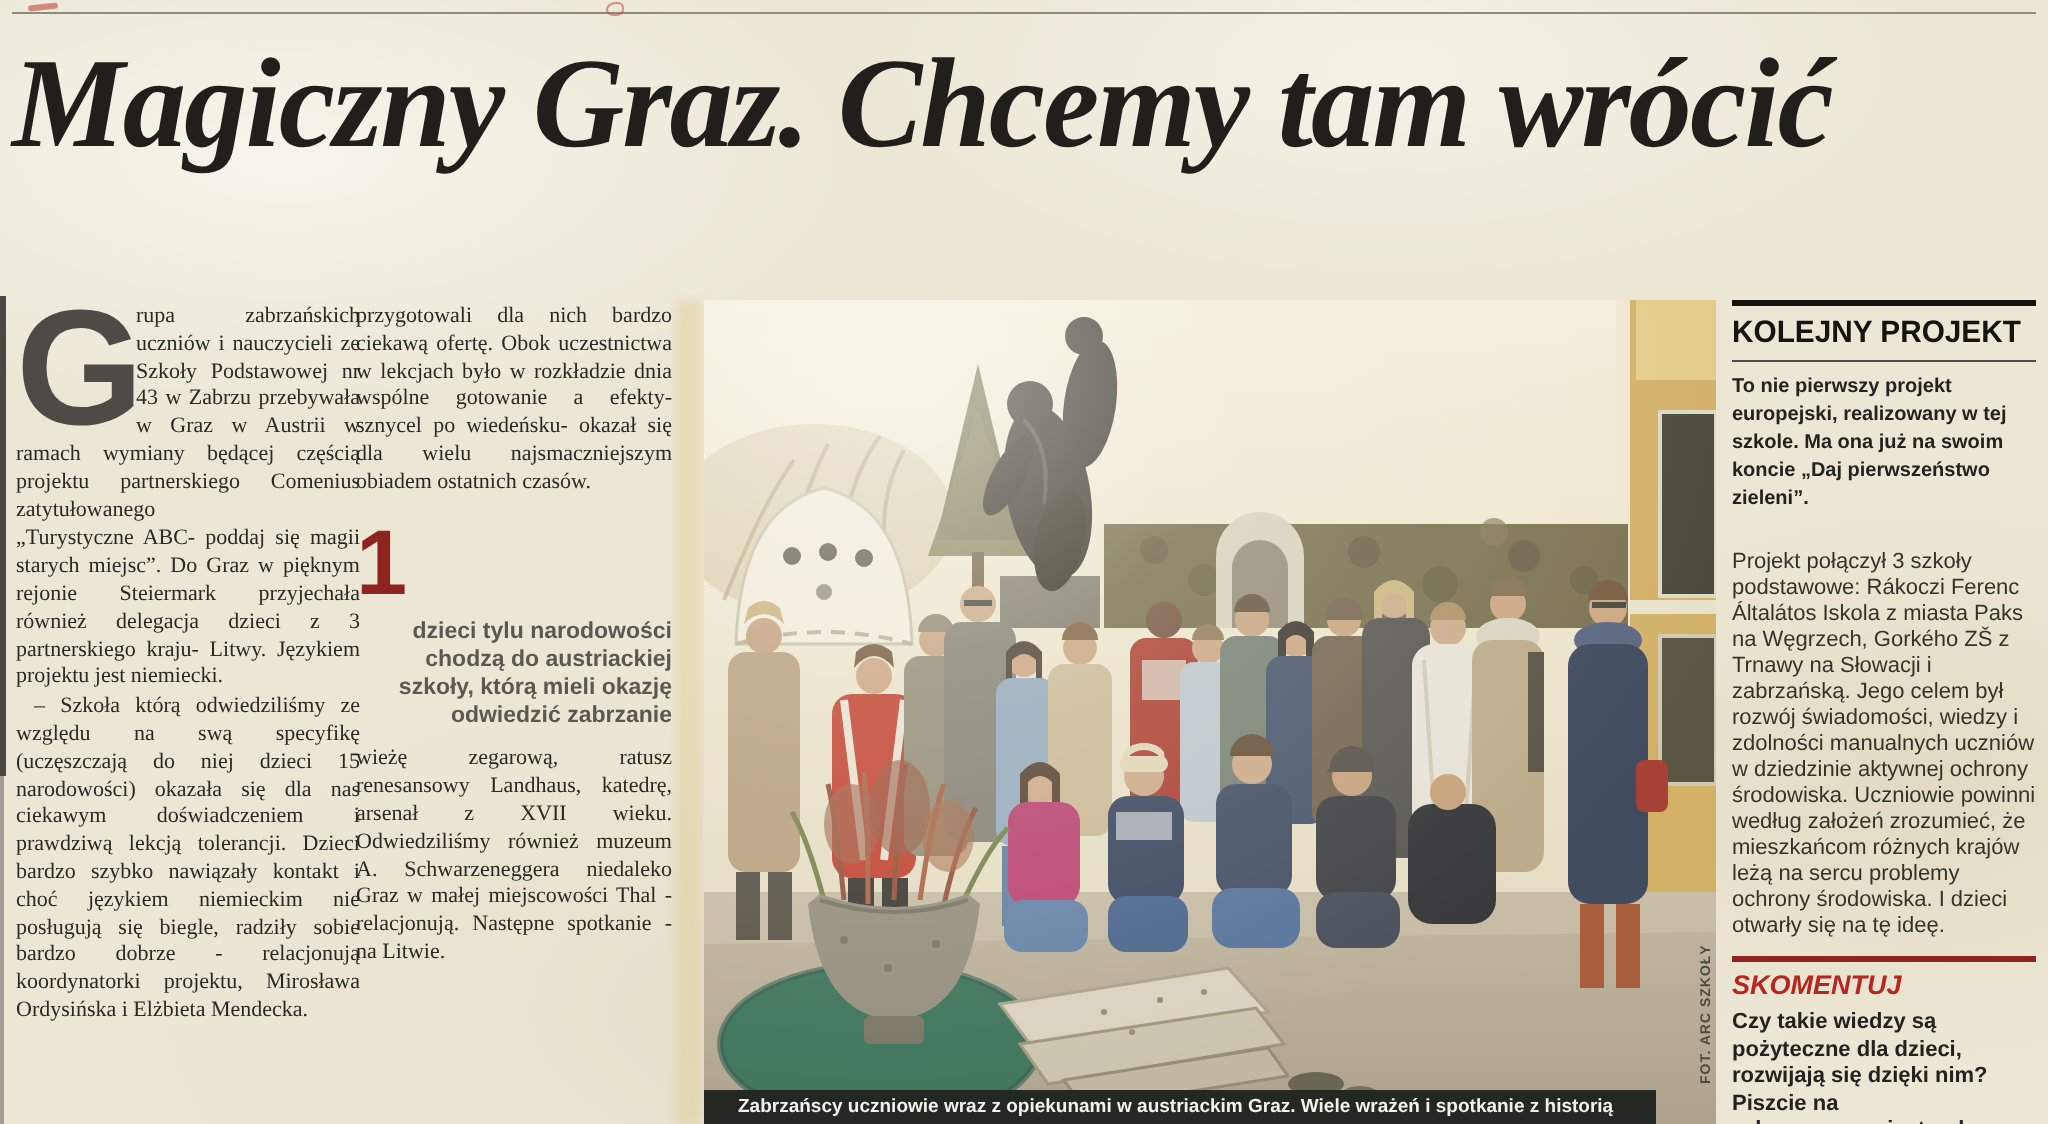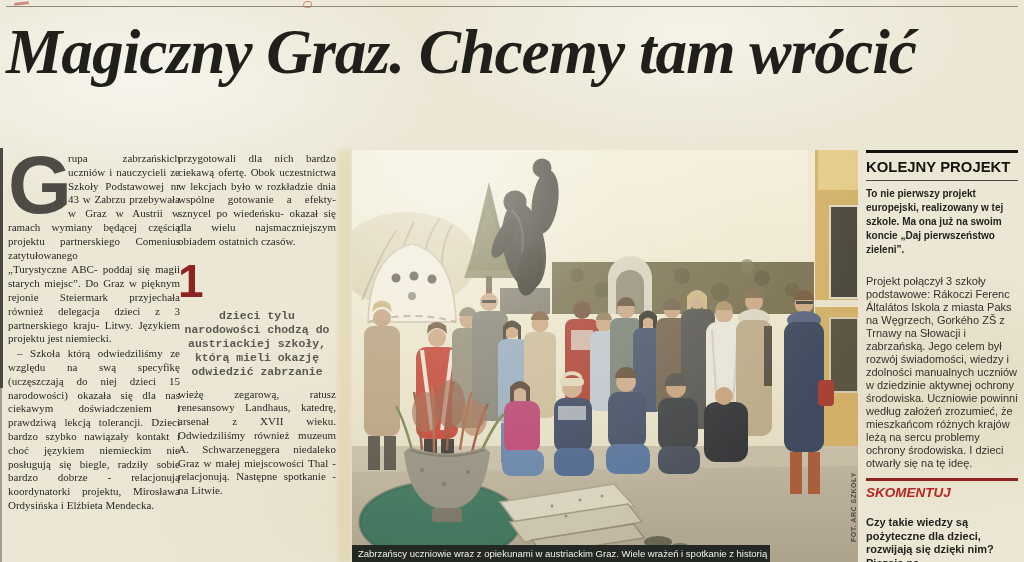--- a/index.html
+++ b/index.html
@@ -47,32 +47,32 @@
     font-size:82px; line-height:62px; color:#4e4b46; text-indent:0;
   }
 
   .bignum {
     margin:10px 0 6px 0;
     font-family:"Liberation Sans", sans-serif; font-weight:bold;
     font-size:46px; line-height:44px; color:#8e2420; text-align:left;
   }
   .callout {
     margin-bottom:8px;
-    font-family:Liberation Mono, monospace; font-weight:bold;
-    font-size:11.5px; line-height:14.2px; color:#5b5852; text-align:center;
+    font-family:Liberation Sans, sans-serif; font-weight:bold;
+    font-size:11.5px; line-height:14.2px; color:#5b5852; text-align:right;
   }
 
   
   .photo { position:absolute; left:352px; top:150px; width:506px; height:412px; overflow:hidden; }
   .photo svg { display:block; }
   .caption-bar {
-    position:absolute; left:0; bottom:0; width:418px; height:17px;
+    position:absolute; left:0; bottom:0; width:476px; height:17px;
     background:#232822; color:#f3f2ec;
-    font-family:"Liberation Sans", sans-serif; font-weight:normal;
-    font-size:9.5px; line-height:17px; padding:0 6px; letter-spacing:0;
+    font-family:"Liberation Sans", sans-serif; font-weight:bold;
+    font-size:9.5px; line-height:17px; padding:0 17px; letter-spacing:0;
     white-space:nowrap; overflow:hidden;
   }
   .photo-credit {
     position:absolute; right:1px; bottom:20px; height:70px;
     writing-mode:vertical-rl; transform:rotate(180deg);
     font-family:"Liberation Sans", sans-serif; font-size:7px; font-weight:bold;
     color:#3c392f; letter-spacing:.5px; opacity:.85;
   }
 
   
@@ -82,21 +82,21 @@
   }
   .sb-rule-thick { height:3px; background:#16140f; margin-bottom:5px; }
   .sb-title {
     font-weight:bold; font-size:15.5px; letter-spacing:0; color:#16140f;
     transform:scaleX(.96); transform-origin:left; margin-bottom:4px; white-space:nowrap;
   }
   .sb-rule-thin { height:1px; background:#4e4b44; margin-bottom:6px; }
   .sb-lead { font-weight:bold; font-size:10px; line-height:14px; margin-bottom:18px; color:#23221e; }
   .sb-body { font-size:11px; line-height:13px; color:#33322c; margin-bottom:8px; }
   .sb-rule-red { height:3px; background:#8e2420; margin-bottom:4px; }
-  .sb-comment-title { font-weight:bold; font-style:italic; font-size:13.5px; color:#b5271f; margin-bottom:16px; }
+  .sb-comment-title { font-weight:bold; font-style:italic; font-size:13.5px; color:#b5271f; margin-bottom:5px; }
   .sb-comment { font-weight:bold; font-size:11px; line-height:13.5px; color:#23221e; }
 
   
   .edge-strip { position:absolute; left:0; top:148px; width:3px; height:240px; background:#2e2c28; opacity:.85; }
   .edge-strip2 { position:absolute; left:0; top:388px; width:2px; height:174px; background:#57544c; opacity:.5; }
   .yellow-streak { position:absolute; left:338px; top:150px; width:13px; height:412px;
                    background:rgba(214,188,104,.25); filter:blur(2px); }
   .pen-mark-1 { position:absolute; left:14px; top:2px; width:15px; height:3px;
                 background:#c2463a; opacity:.6; transform:rotate(-6deg); border-radius:2px; }
   .pen-mark-2 { position:absolute; left:303px; top:1px; width:9px; height:7px;

